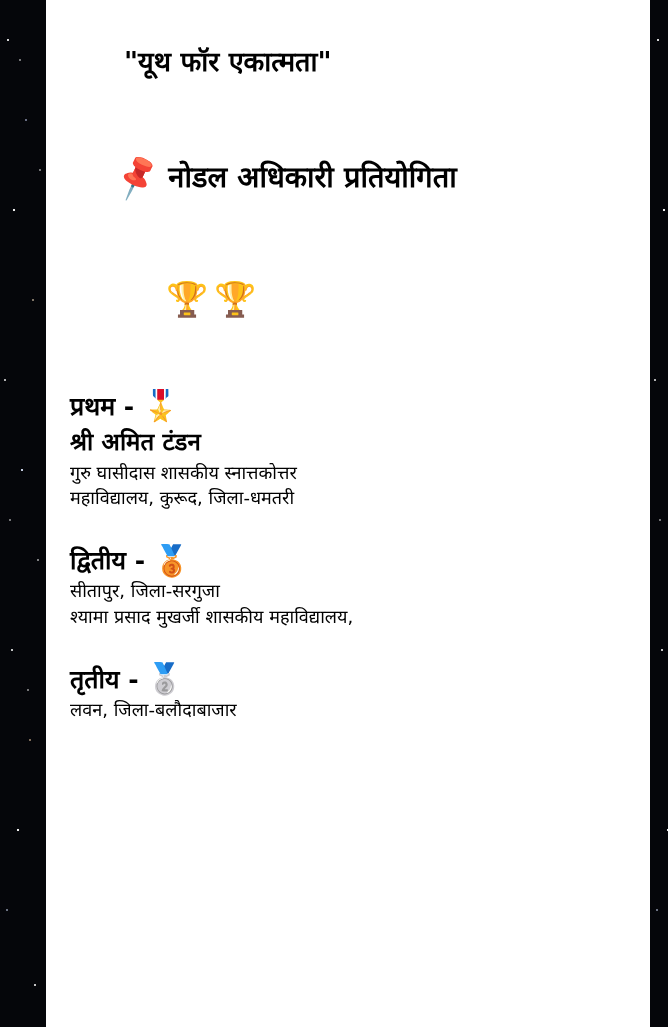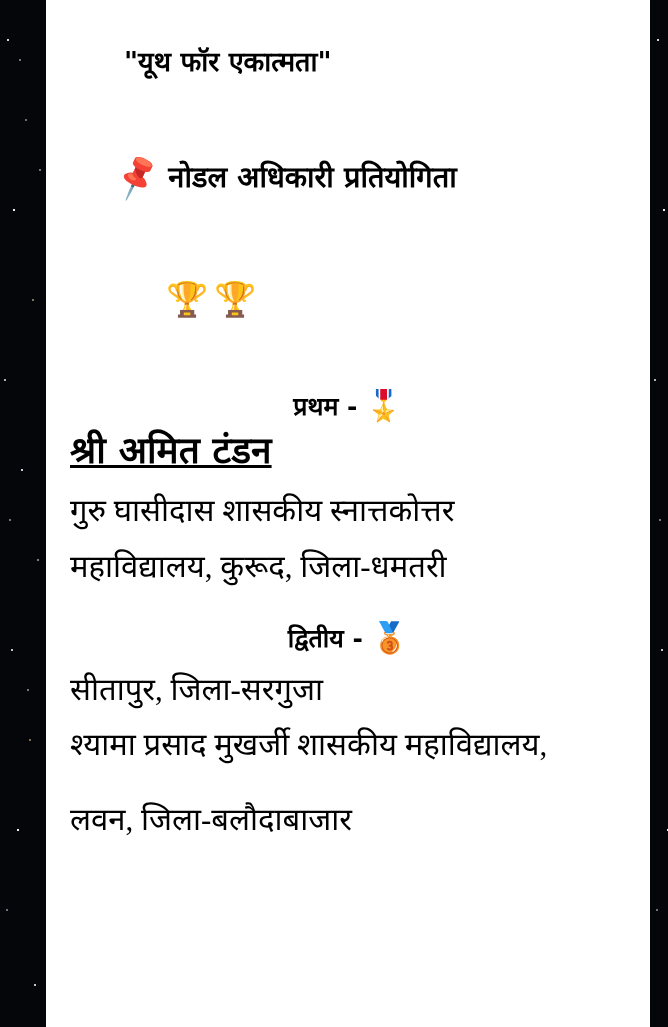--- a/index.html
+++ b/index.html
@@ -106,35 +106,32 @@
 
   .result-block { margin-bottom: 34px; }
   .result-block:last-child { margin-bottom: 0; }
 
   .rank-row {
     display: flex;
     align-items: center;
     gap: 8px;
     font-size: 25px;
     font-weight: 700;
-    justify-content: center;
   }
 
   .winner-name {
-    font-size: 37px;
+    font-size: 24px;
     font-weight: 700;
     margin-top: 4px;
-    text-decoration: underline;
   }
 
   .inst {
-    font-size: 31px;
+    font-size: 18px;
     font-weight: 400;
-    margin-top: 15px;
-    font-family: Liberation Serif, serif;
+    margin-top: 2px;
   }
 
   .pin-icon {
     display: inline-block;
     transform: rotate(-20deg);
   }
 </style>
 </head>
 <body>
 
@@ -172,18 +169,22 @@
       <div class="result-block">
         <div class="rank-row">
           <span class="line">द्वितीय -</span>
           <span class="emoji small">🥉</span>
         </div>
         <div class="line inst">सीतापुर, जिला-सरगुजा</div>
         <div class="line inst">श्यामा प्रसाद मुखर्जी शासकीय महाविद्यालय,</div>
       </div>
 
       <div class="result-block">
+        <div class="rank-row">
+          <span class="line">तृतीय -</span>
+          <span class="emoji small">🥈</span>
+        </div>
         <div class="line inst">लवन, जिला-बलौदाबाजार</div>
       </div>
 
     </div>
   </div>
 </div>
 
 </body></html>

